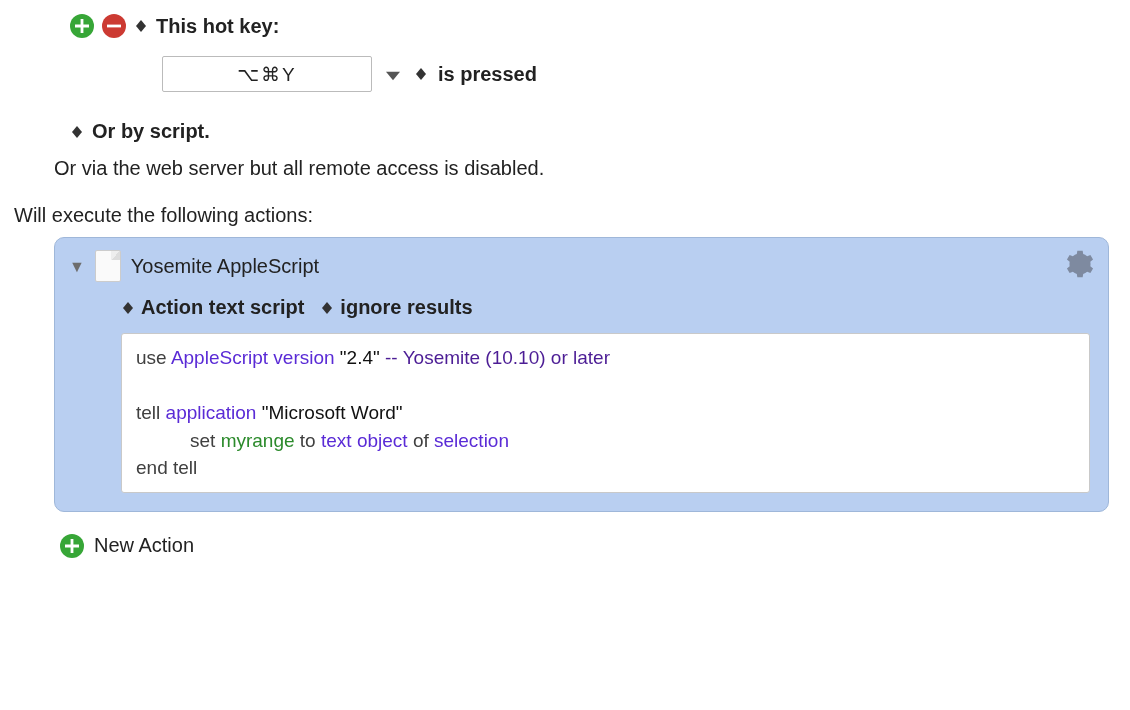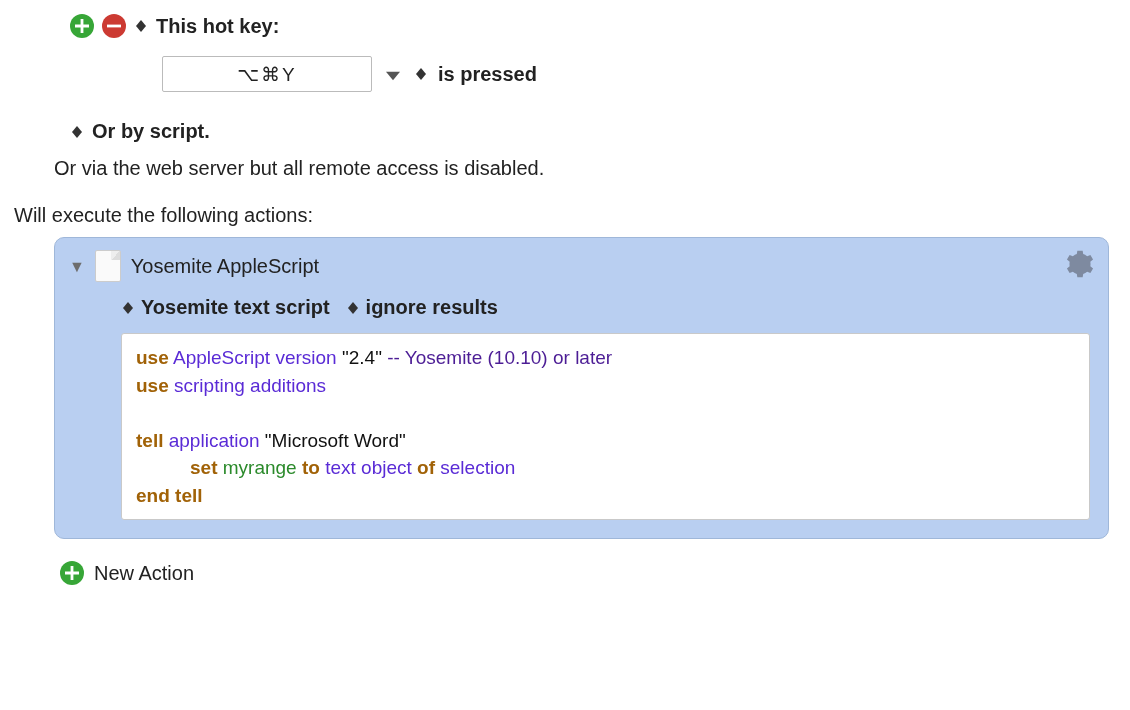--- a/index.html
+++ b/index.html
@@ -85,21 +85,21 @@
 
   .code-box {
     margin: 4px 18px 0 66px;
     background:#fff; border:1px solid #c9c9c9; border-radius:3px;
     padding: 10px 14px;
     font-family: Verdana, "Lucida Grande", sans-serif;
     font-size: 19px; line-height: 1.45;
     white-space: nowrap;
     overflow:hidden;
   }
-  .kw   { font-weight:700; color:#a16207; }
+  .kw   { font-weight:400; color:#404040; }
   .cls  { color:#5a2bd6; }
   .cls-n{ color:#5a2bd6; }
   .str  { color:#111; }
   .cmt  { color:#4c1d95; }
   .var  { color:#2b8a2b; }
   .enum { color:#7a4dd0; font-style:italic;}
   .indent1 { padding-left: 54px; display:inline-block;}
 
   
   .new-action-row {
@@ -189,21 +189,21 @@
     <div class="options-row">
       <div class="opt">
         <span class="updown">
           <svg viewBox="0 0 10 6">
               <path d="M0 6 L5 0 L10 6 Z" fill="#333"></path>
             </svg>
           <svg viewBox="0 0 10 6">
               <path d="M0 0 L5 6 L10 0 Z" fill="#333"></path>
             </svg>
         </span>
-        <span class="bold">Yosemite text script</span>
+        <span class="bold">Action text script</span>
       </div>
       <div class="opt">
         <span class="updown">
           <svg viewBox="0 0 10 6">
               <path d="M0 6 L5 0 L10 6 Z" fill="#333"></path>
             </svg>
           <svg viewBox="0 0 10 6">
               <path d="M0 0 L5 6 L10 0 Z" fill="#333"></path>
             </svg>
         </span>
@@ -211,24 +211,20 @@
       </div>
     </div>
 
     <div class="code-box">
       <div>
         <span class="kw">use</span>
         <span class="cls">AppleScript</span>
         <span class="cls-n">version</span>
         <span class="str">"2.4"</span>
         <span class="cmt">-- Yosemite (10.10) or later</span>
-      </div>
-      <div>
-        <span class="kw">use</span>
-        <span class="cls">scripting additions</span>
       </div>
       <div>&nbsp;</div>
       <div>
         <span class="kw">tell</span>
         <span class="cls">application</span>
         <span class="str">"Microsoft Word"</span>
       </div>
       <div>
         <span class="indent1">
           <span class="kw">set</span>

